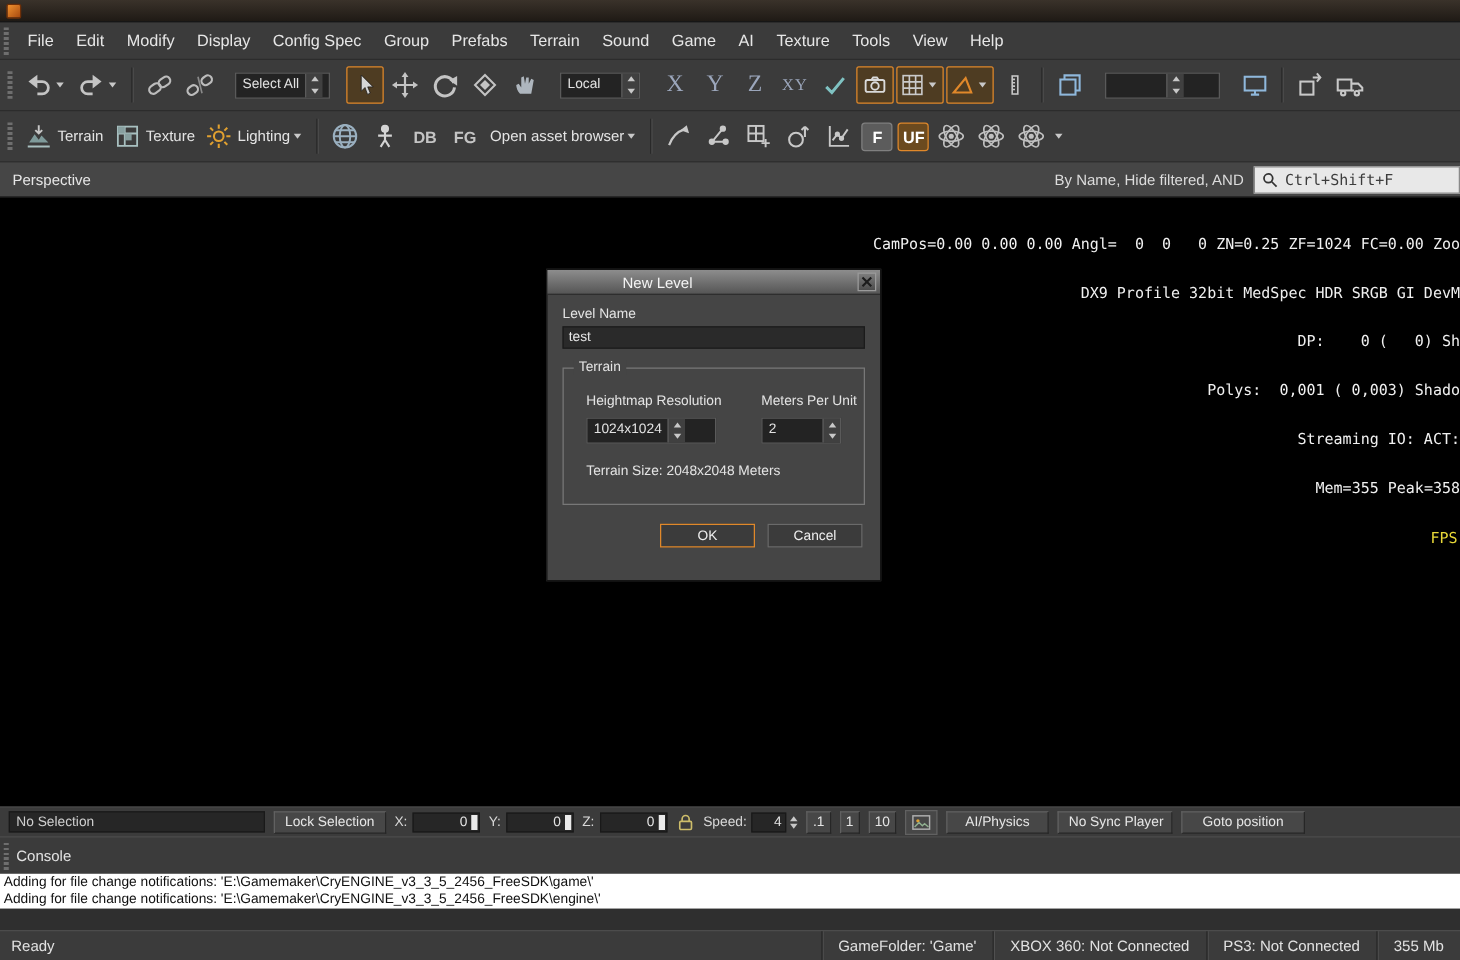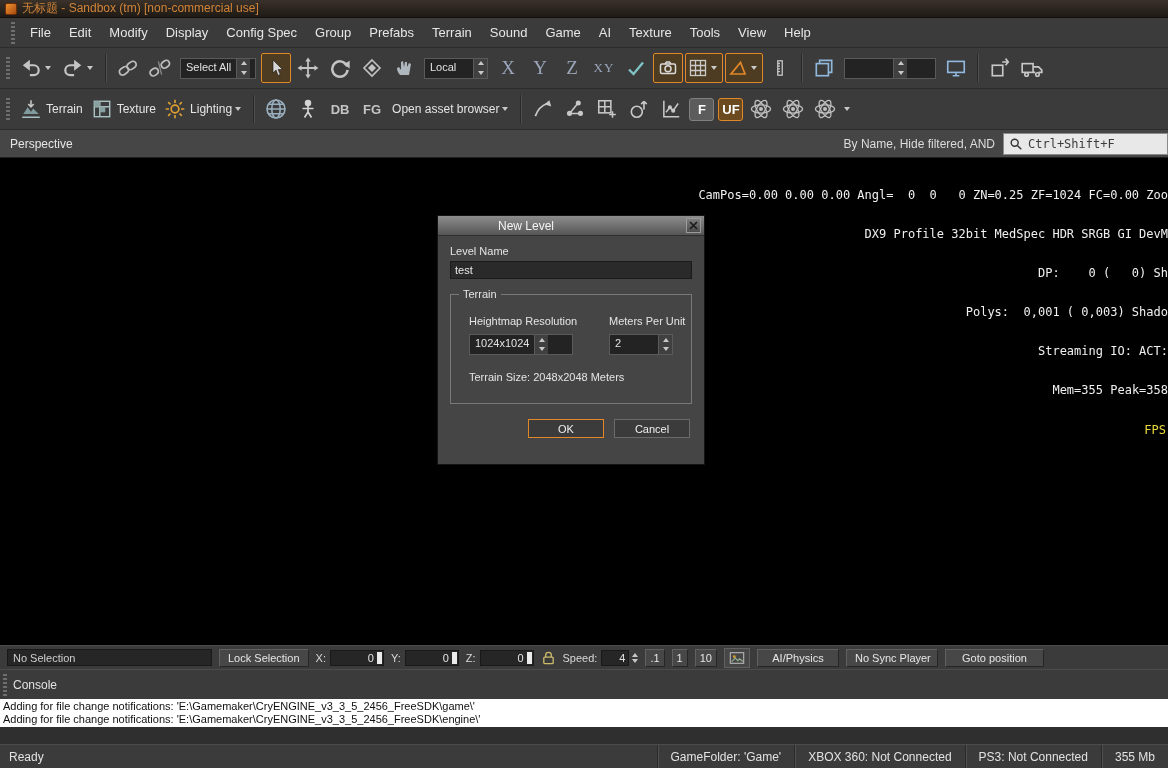--- a/index.html
+++ b/index.html
@@ -9,21 +9,21 @@
 
   
   .titlebar { height:18px; flex:0 0 auto; background:linear-gradient(#3a322a,#1f1a15);
               display:flex; align-items:center; gap:5px; padding:0 5px; border-bottom:1px solid #111; }
   .app-icon { width:12px; height:12px; border-radius:2px; border:1px solid #6e2f08;
               background:linear-gradient(135deg,#f0922f,#a84a10); }
   .title-text { font-size:12px; color:#d08438; white-space:nowrap; }
 
   
   .menubar { height:30px; flex:0 0 auto; background:#3b3b3b; border-bottom:1px solid #2c2c2c;
-             display:flex; align-items:center; font-size:13px; color:#e6e6e6;padding-left:8px; }
+             display:flex; align-items:center; font-size:13px; color:#e6e6e6; }
   .menu-item { padding:4px 9px; white-space:nowrap; }
   .grip { width:4px; height:22px; margin:0 6px 0 3px; flex:0 0 auto;
           background:repeating-linear-gradient(to bottom,#6e6e6e 0 2px,transparent 2px 4px); }
 
   
   .toolbar { height:41px; flex:0 0 auto; background:#3b3b3b; border-bottom:1px solid #2c2c2c;
              display:flex; align-items:center; padding:0 3px; overflow:hidden; }
   .sep { width:2px; height:28px; margin:0 5px; border-left:1px solid #292929; border-right:1px solid #4f4f4f; }
   .tbtn { height:30px; min-width:30px; padding:0 2px; display:flex; align-items:center; justify-content:center;
           margin:0 1px; border:1px solid transparent; border-radius:2px; color:#c8c8c8; }
@@ -31,21 +31,21 @@
   .tlabel { font-size:12px; color:#e4e4e4; margin-left:4px; white-space:nowrap; }
   .caret { display:inline-block; width:0; height:0; border-left:3.5px solid transparent;
            border-right:3.5px solid transparent; border-top:4px solid #c8c8c8; margin:0 3px; }
   .axis { font-family:"Liberation Serif", serif; font-size:19px; color:#9ba6bb; }
   .axis.small { font-size:13px; letter-spacing:1px; }
   .letterbox { display:flex; align-items:center; justify-content:center; width:25px; height:23px; margin:0 2px;
                background:#5c5c5c; border:1px solid #808080; border-radius:3px; color:#fff; font-weight:bold; font-size:13px; }
   .letterbox.hl2 { background:#6b4a1f; border-color:#e0882a; }
   .dbtext { font-weight:bold; font-size:13px; color:#c4c4c4; }
 
-  .combo { height:21px; background:#232323; border:1px solid #5a5a5a; display:flex; align-items:stretch; margin:0 4px; }
+  .combo { height:21px; background:#232323; border:1px solid #5a5a5a; display:flex; align-items:stretch; margin:0 12px; }
   .combo .val { font-size:11px; color:#e2e2e2; padding:2px 5px 0; min-width:48px; white-space:nowrap; }
   .combo .spin { width:14px; display:flex; flex-direction:column; border-left:1px solid #5a5a5a; background:#404040; }
   .combo .spin > i { flex:1; display:flex; align-items:center; justify-content:center; }
   .sarr-up { width:0; height:0; border-left:3px solid transparent; border-right:3px solid transparent; border-bottom:4px solid #c8c8c8; }
   .sarr-down { width:0; height:0; border-left:3px solid transparent; border-right:3px solid transparent; border-top:4px solid #c8c8c8; }
 
   
   .vp-header { height:28px; flex:0 0 auto; background:#464646; border-bottom:1px solid #1e1e1e;
                display:flex; align-items:center; padding-left:10px; font-size:12px; }
   .vp-title { color:#e6e6e6; }
@@ -122,21 +122,20 @@
 
   svg { display:block; }
 </style>
 </head>
 <body>
 
 <div class="window">
 
   <div class="titlebar">
     <span class="app-icon"></span>
-    <span class="title-text">无标题 - Sandbox (tm) [non-commercial use]</span>
   </div>
 
   <div class="menubar">
     <span class="grip"></span>
     <span class="menu-item">File</span>
     <span class="menu-item">Edit</span>
     <span class="menu-item">Modify</span>
     <span class="menu-item">Display</span>
     <span class="menu-item">Config Spec</span>
     <span class="menu-item">Group</span>

